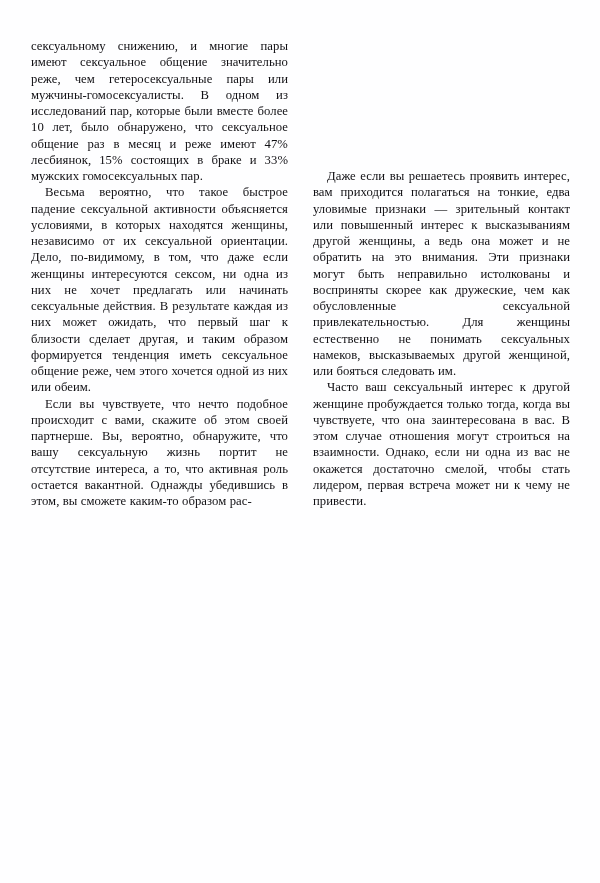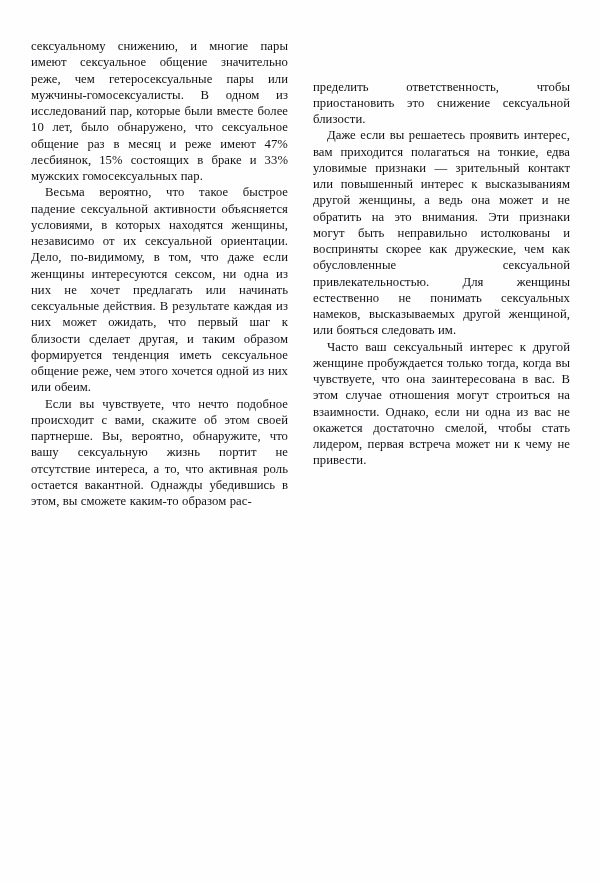--- a/index.html
+++ b/index.html
@@ -23,21 +23,21 @@
   }
 
   .text-body {
     position: absolute;
     left: 31px;
     top: 38px;
     width: 539px;
     display: flex;
     flex-direction: row;
     gap: 25px;
-    align-items: center;
+    align-items: flex-end;
   }
 
   .column {
     width: 257px;
     flex: 0 0 257px;
   }
 
   .para {
     margin: 0;
     text-align: justify;
@@ -71,20 +71,19 @@
 
   <div class="text-body">
 
     <div class="column">
       <p class="para cont">сексуальному снижению, и многие пары имеют сексуальное общение значительно реже, чем гетеросексуальные пары или мужчины-гомосексуалисты. В одном из исследований пар, которые были вместе более 10 лет, было обнаружено, что сексуальное общение раз в месяц и реже имеют 47% лесбиянок, 15% состоящих в браке и 33% мужских гомосексуальных пар.</p>
       <p class="para indent">Весьма вероятно, что такое быстрое падение сексуальной активности объясняется условиями, в которых находятся женщины, независимо от их сексуальной ориентации. Дело, по-видимому, в том, что даже если женщины интересуются сексом, ни одна из них не хочет предлагать или начинать сексуальные действия. В результате каждая из них может ожидать, что первый шаг к близости сделает другая, и таким образом формируется тенденция иметь сексуальное общение реже, чем этого хочется одной из них или обеим.</p>
       <p class="para indent">Если вы чувствуете, что нечто подобное происходит с вами, скажите об этом своей партнерше. Вы, вероятно, обнаружите, что вашу сексуальную жизнь портит не отсутствие интереса, а то, что активная роль остается вакантной. Однажды убедившись в этом, вы сможете каким-то образом рас-</p>
     </div>
 
     <div class="column">
-      <p class="para cont">пределить ответственность, чтобы приостановить это снижение сексуальной близости.</p>
       <p class="para indent">Даже если вы решаетесь проявить интерес, вам приходится полагаться на тонкие, едва уловимые признаки — зрительный контакт или повышенный интерес к высказываниям другой женщины, а ведь она может и не обратить на это внимания. Эти признаки могут быть неправильно истолкованы и восприняты скорее как дружеские, чем как обусловленные сексуальной привлекательностью. Для женщины естественно не понимать сексуальных намеков, высказываемых другой женщиной, или бояться следовать им.</p>
       <p class="para indent">Часто ваш сексуальный интерес к другой женщине пробуждается только тогда, когда вы чувствуете, что она заинтересована в вас. В этом случае отношения могут строиться на взаимности. Однако, если ни одна из вас не окажется достаточно смелой, чтобы стать лидером, первая встреча может ни к чему не привести.</p>
     </div>
 
   </div>
 
 </div>
 
 </body></html>

